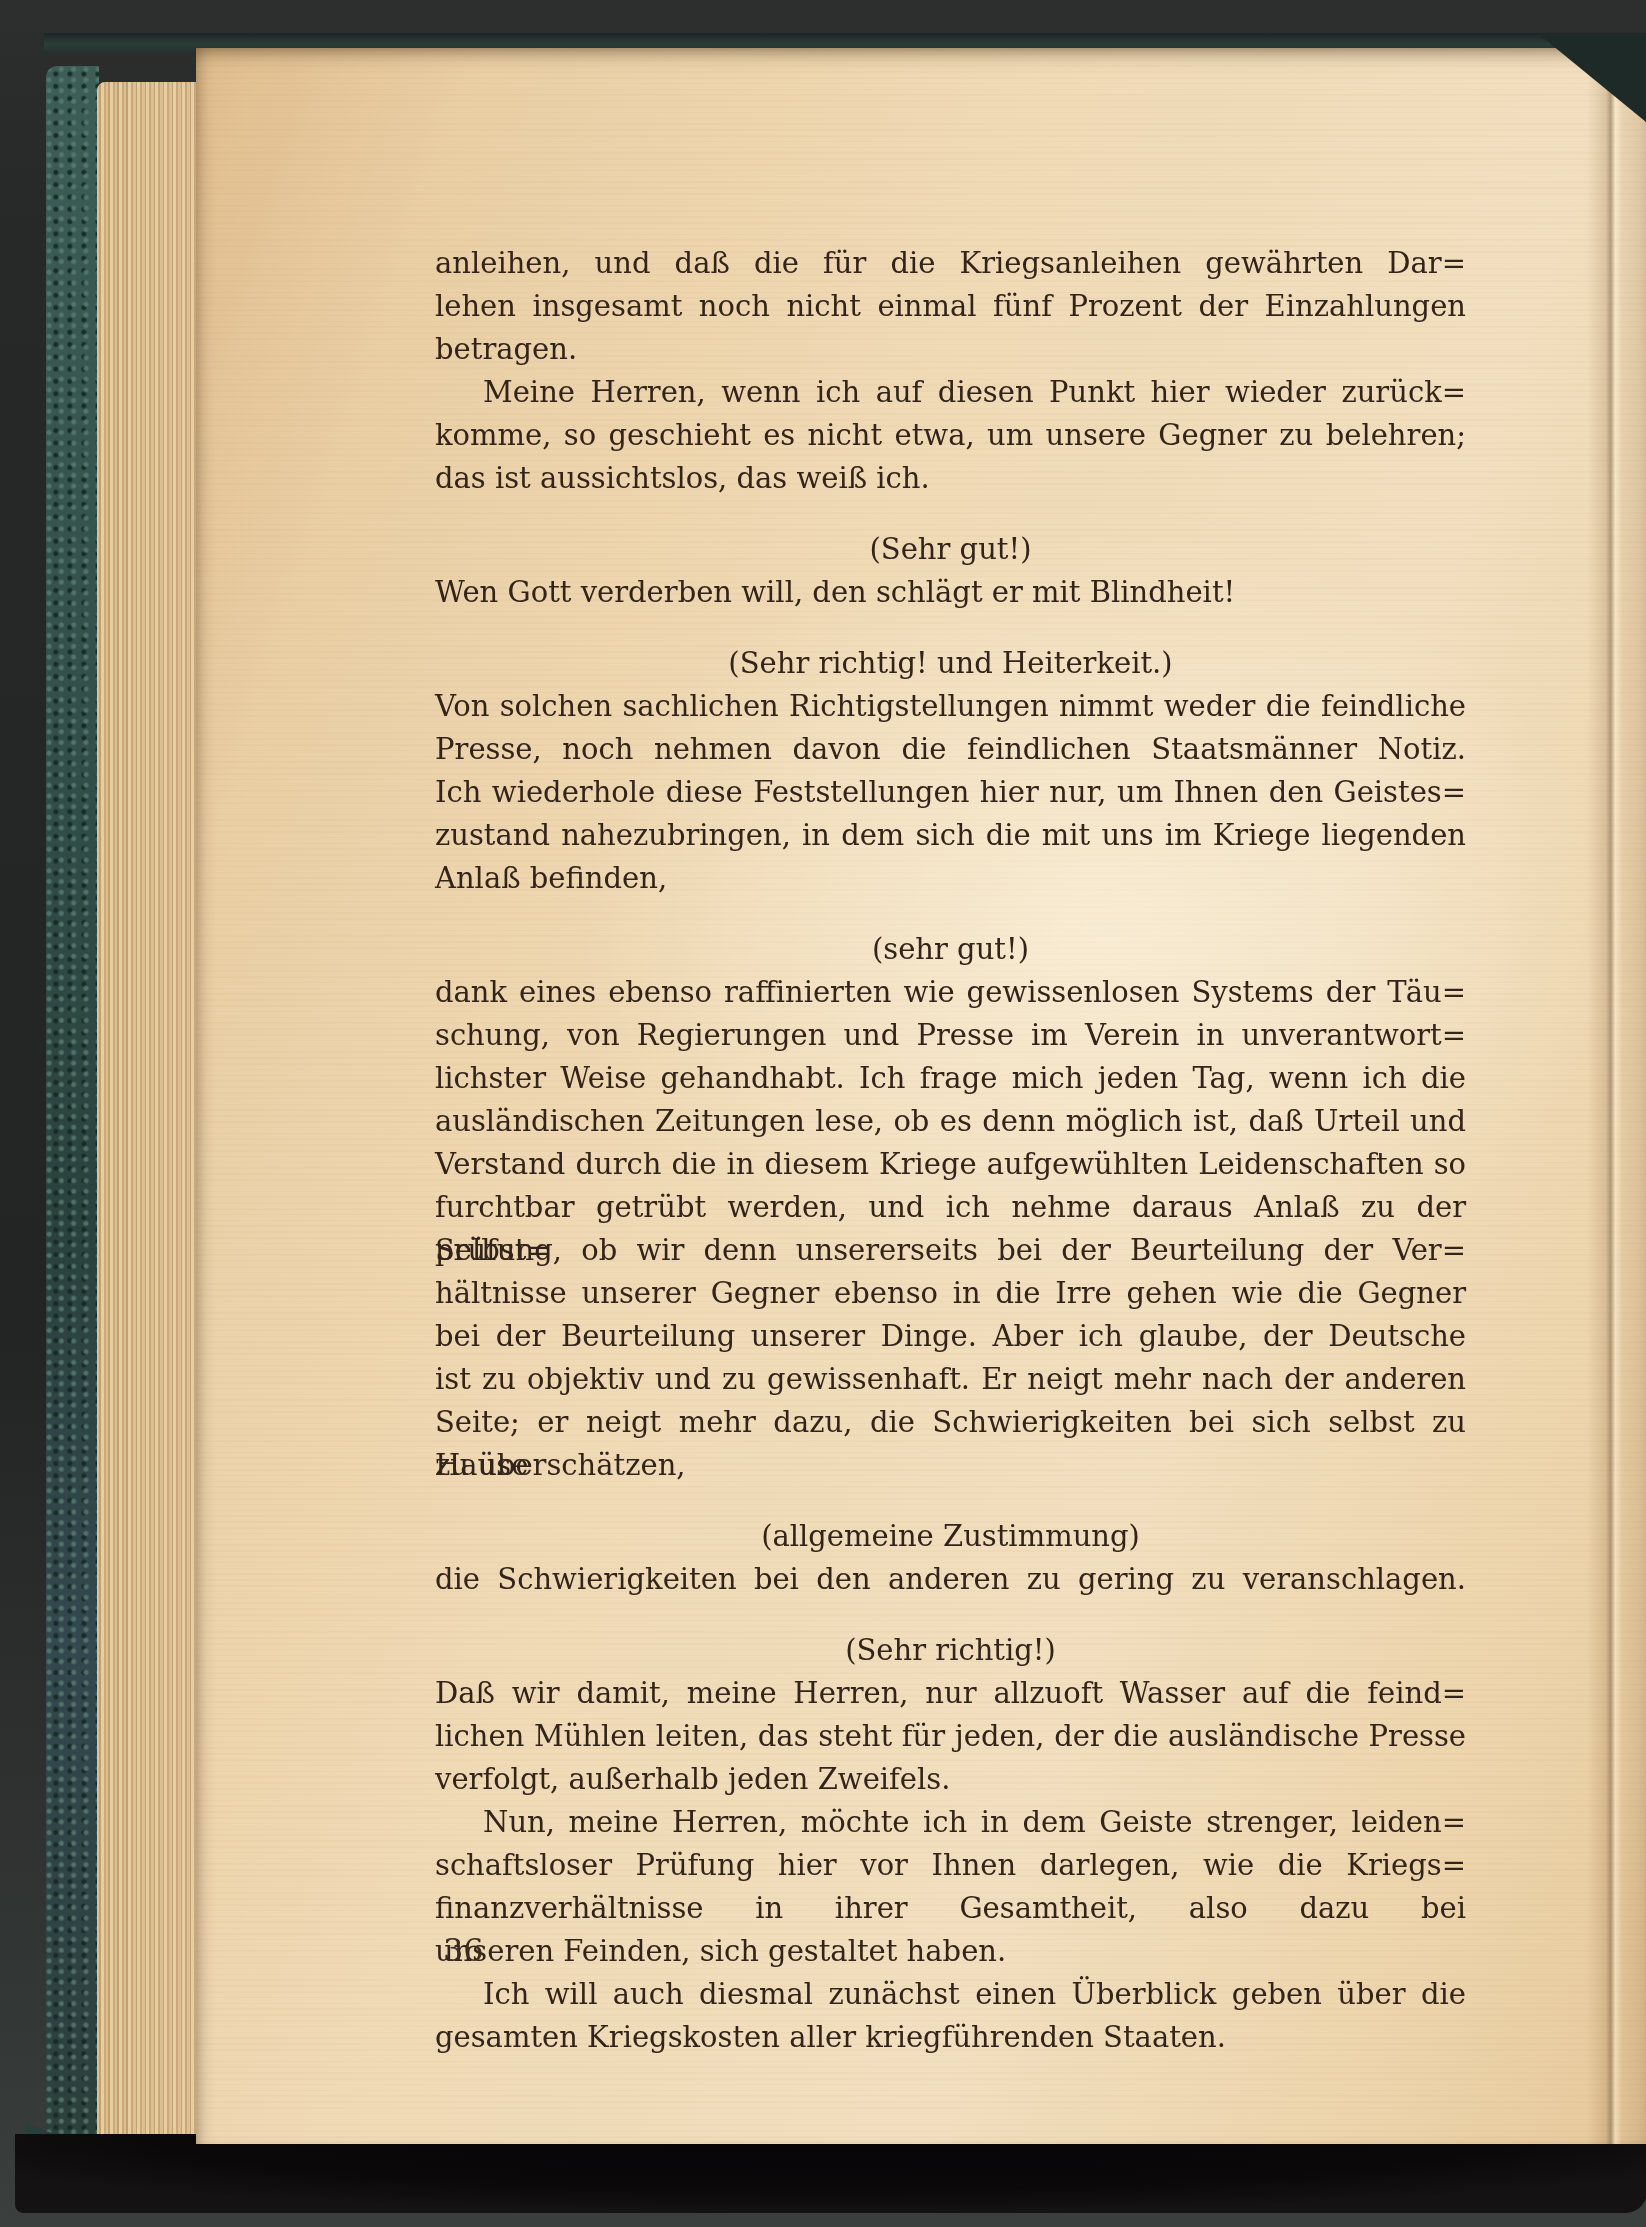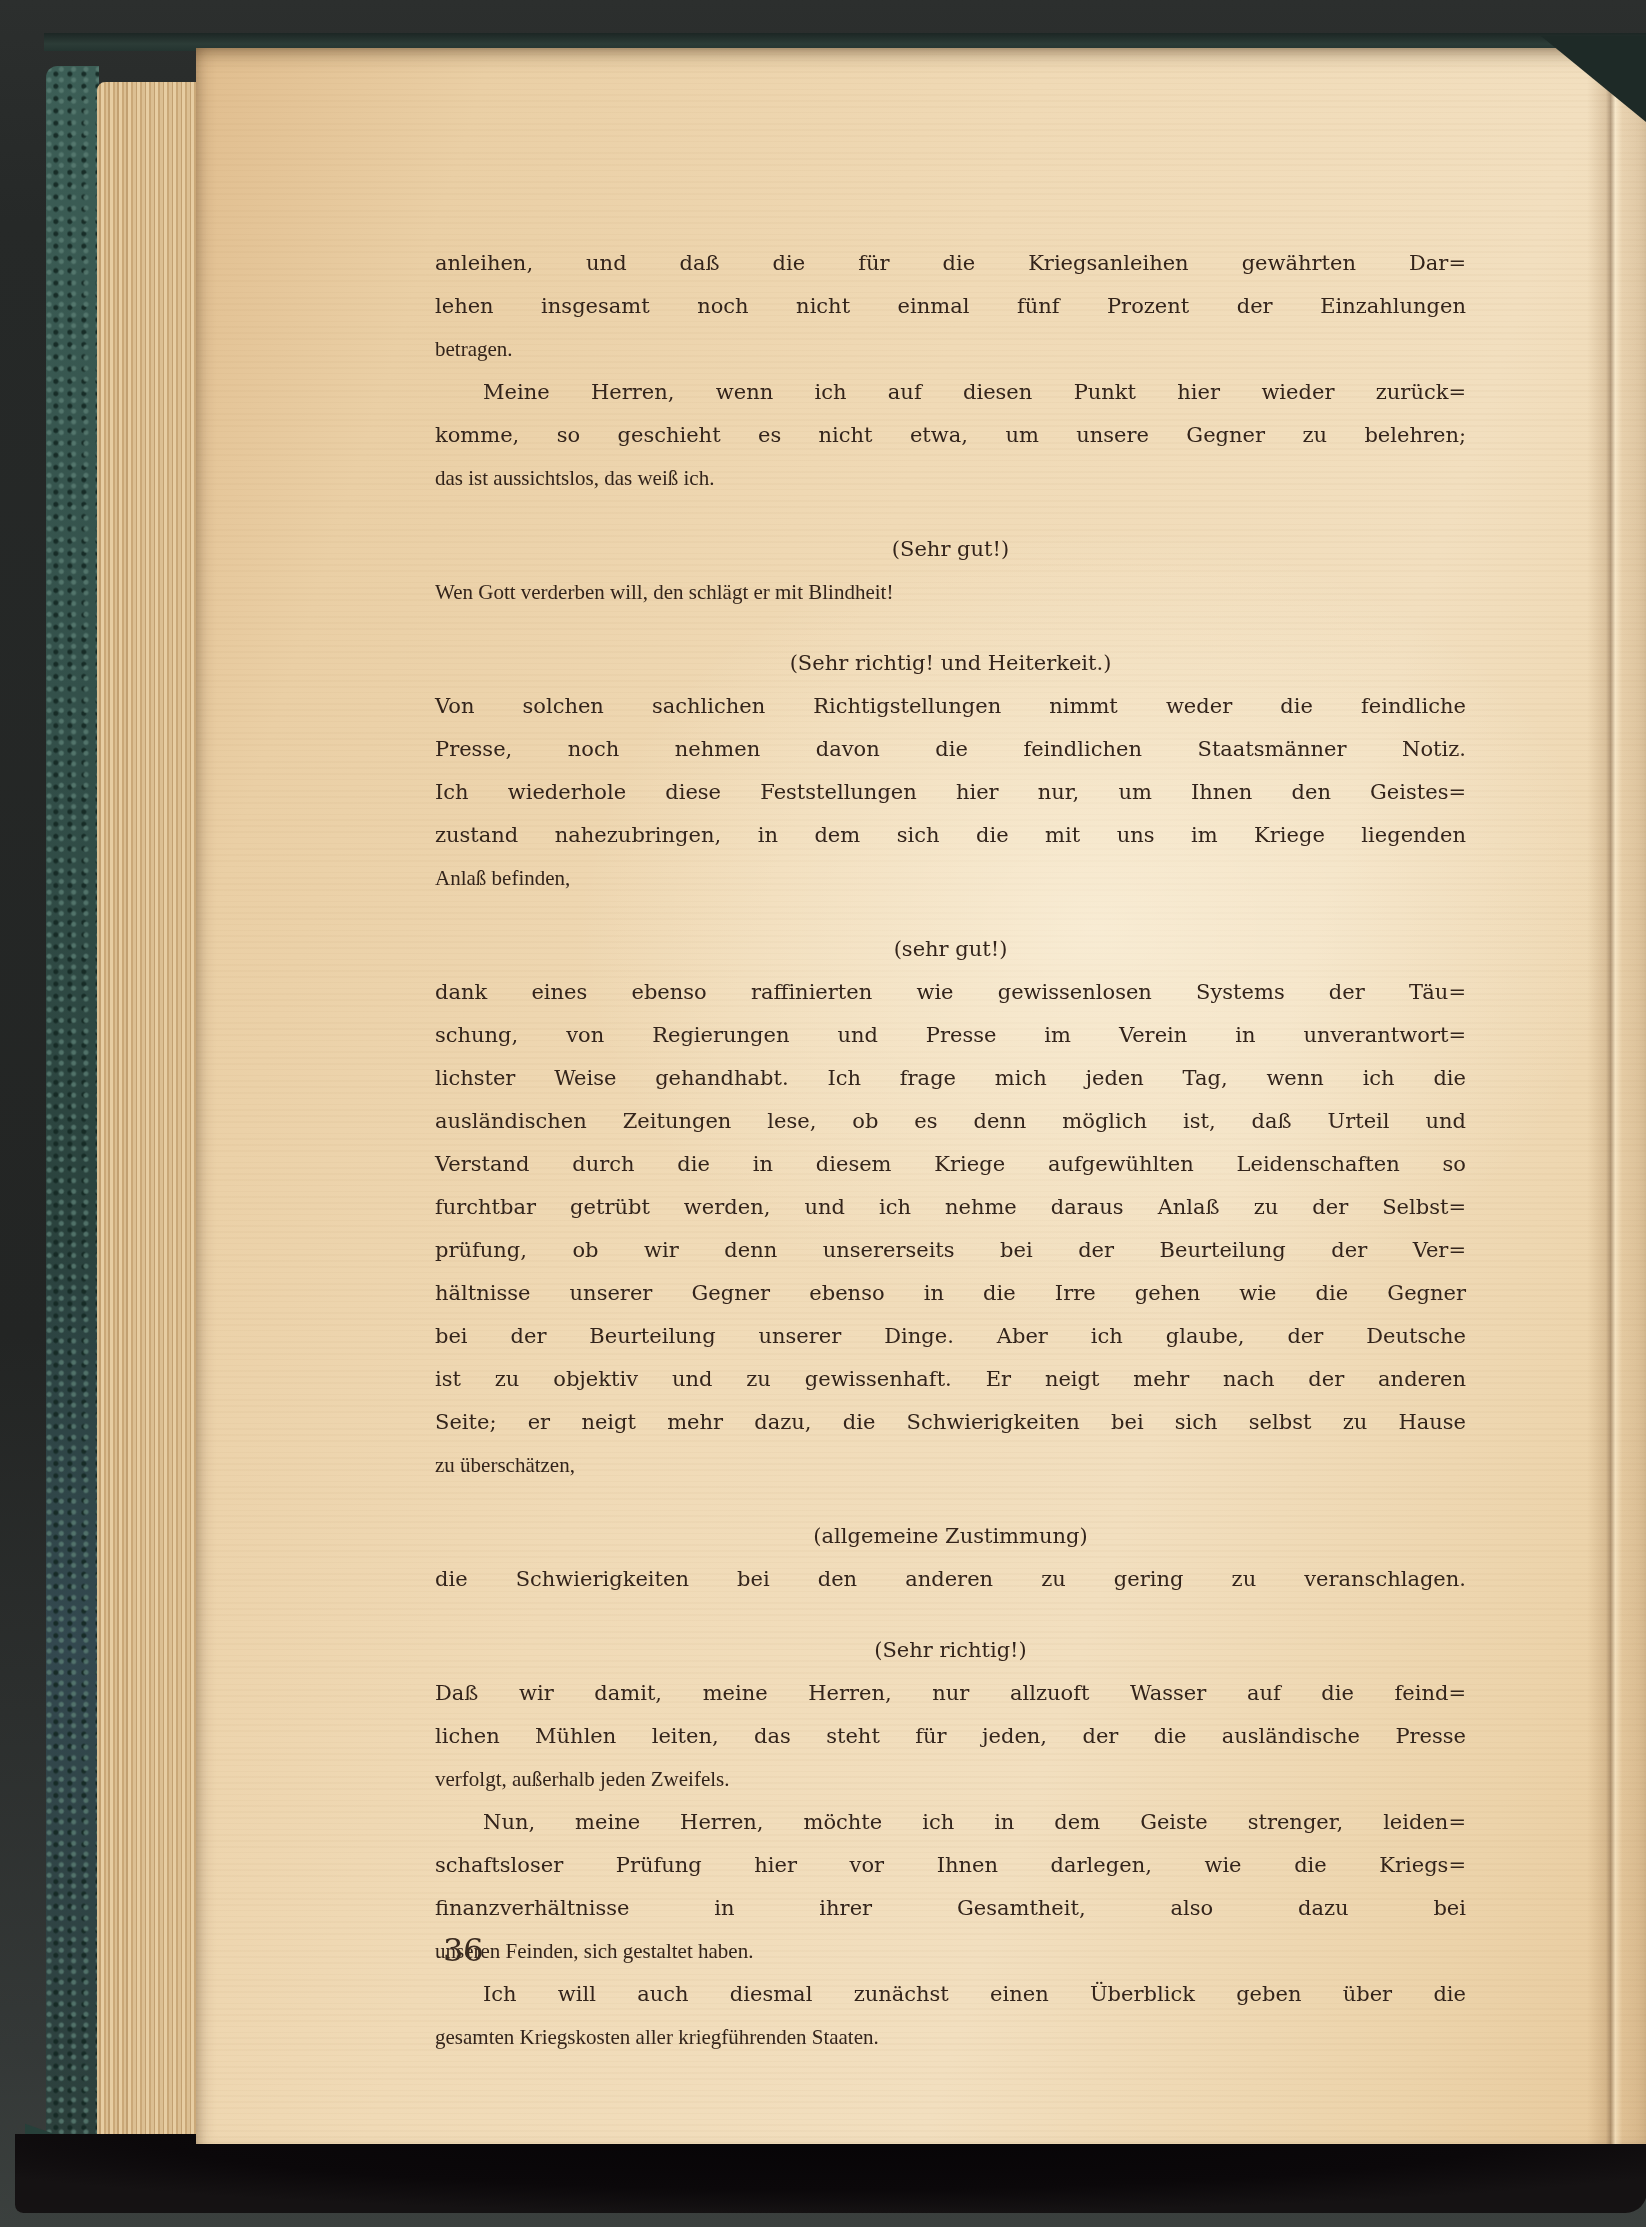--- a/index.html
+++ b/index.html
@@ -44,25 +44,25 @@
     background:#1e2a27;clip-path:polygon(0 0,100% 0,100% 100%);}
   
   .shadow-bottom{position:absolute;left:15px;top:2134px;width:1632px;height:79px;
     background:radial-gradient(ellipse 60% 100% at 50% 0%, #060406 0%, #0b080a 70%, #151213 100%);
     border-radius:0 0 21.4px 8.2px;}
   .cover-bl{position:absolute;left:25px;top:2104px;width:230px;height:99px;
     background:#27403a;clip-path:polygon(0 20%,0 100%,100% 100%);}
 
   
   .textblock{position:absolute;left:239px;top:194px;width:1031px;
-    color:#33241b;font-size:21px;line-height:43px;}
+    color:#33241b;font-size:29px;line-height:43px;}
   .line{height:43px;white-space:normal;}
   .line.j{text-align:justify;text-align-last:justify;}
   .line.ji{text-align:justify;text-align-last:justify;text-indent:48px;}
-  .line.l{text-align:left;font-family:Liberation Serif, serif;}
+  .line.l{text-align:left;}
   .line.c{text-align:center;margin-top:28px;}
   .page-number{position:absolute;left:247px;top:1883px;color:#3a2b20;font-size:32px;}
 </style>
 </head>
 <body>
 
 <div class="stage">
   <div class="cover-top"></div>
   <div class="cover-left"></div>
   <div class="cover-bl"></div>

